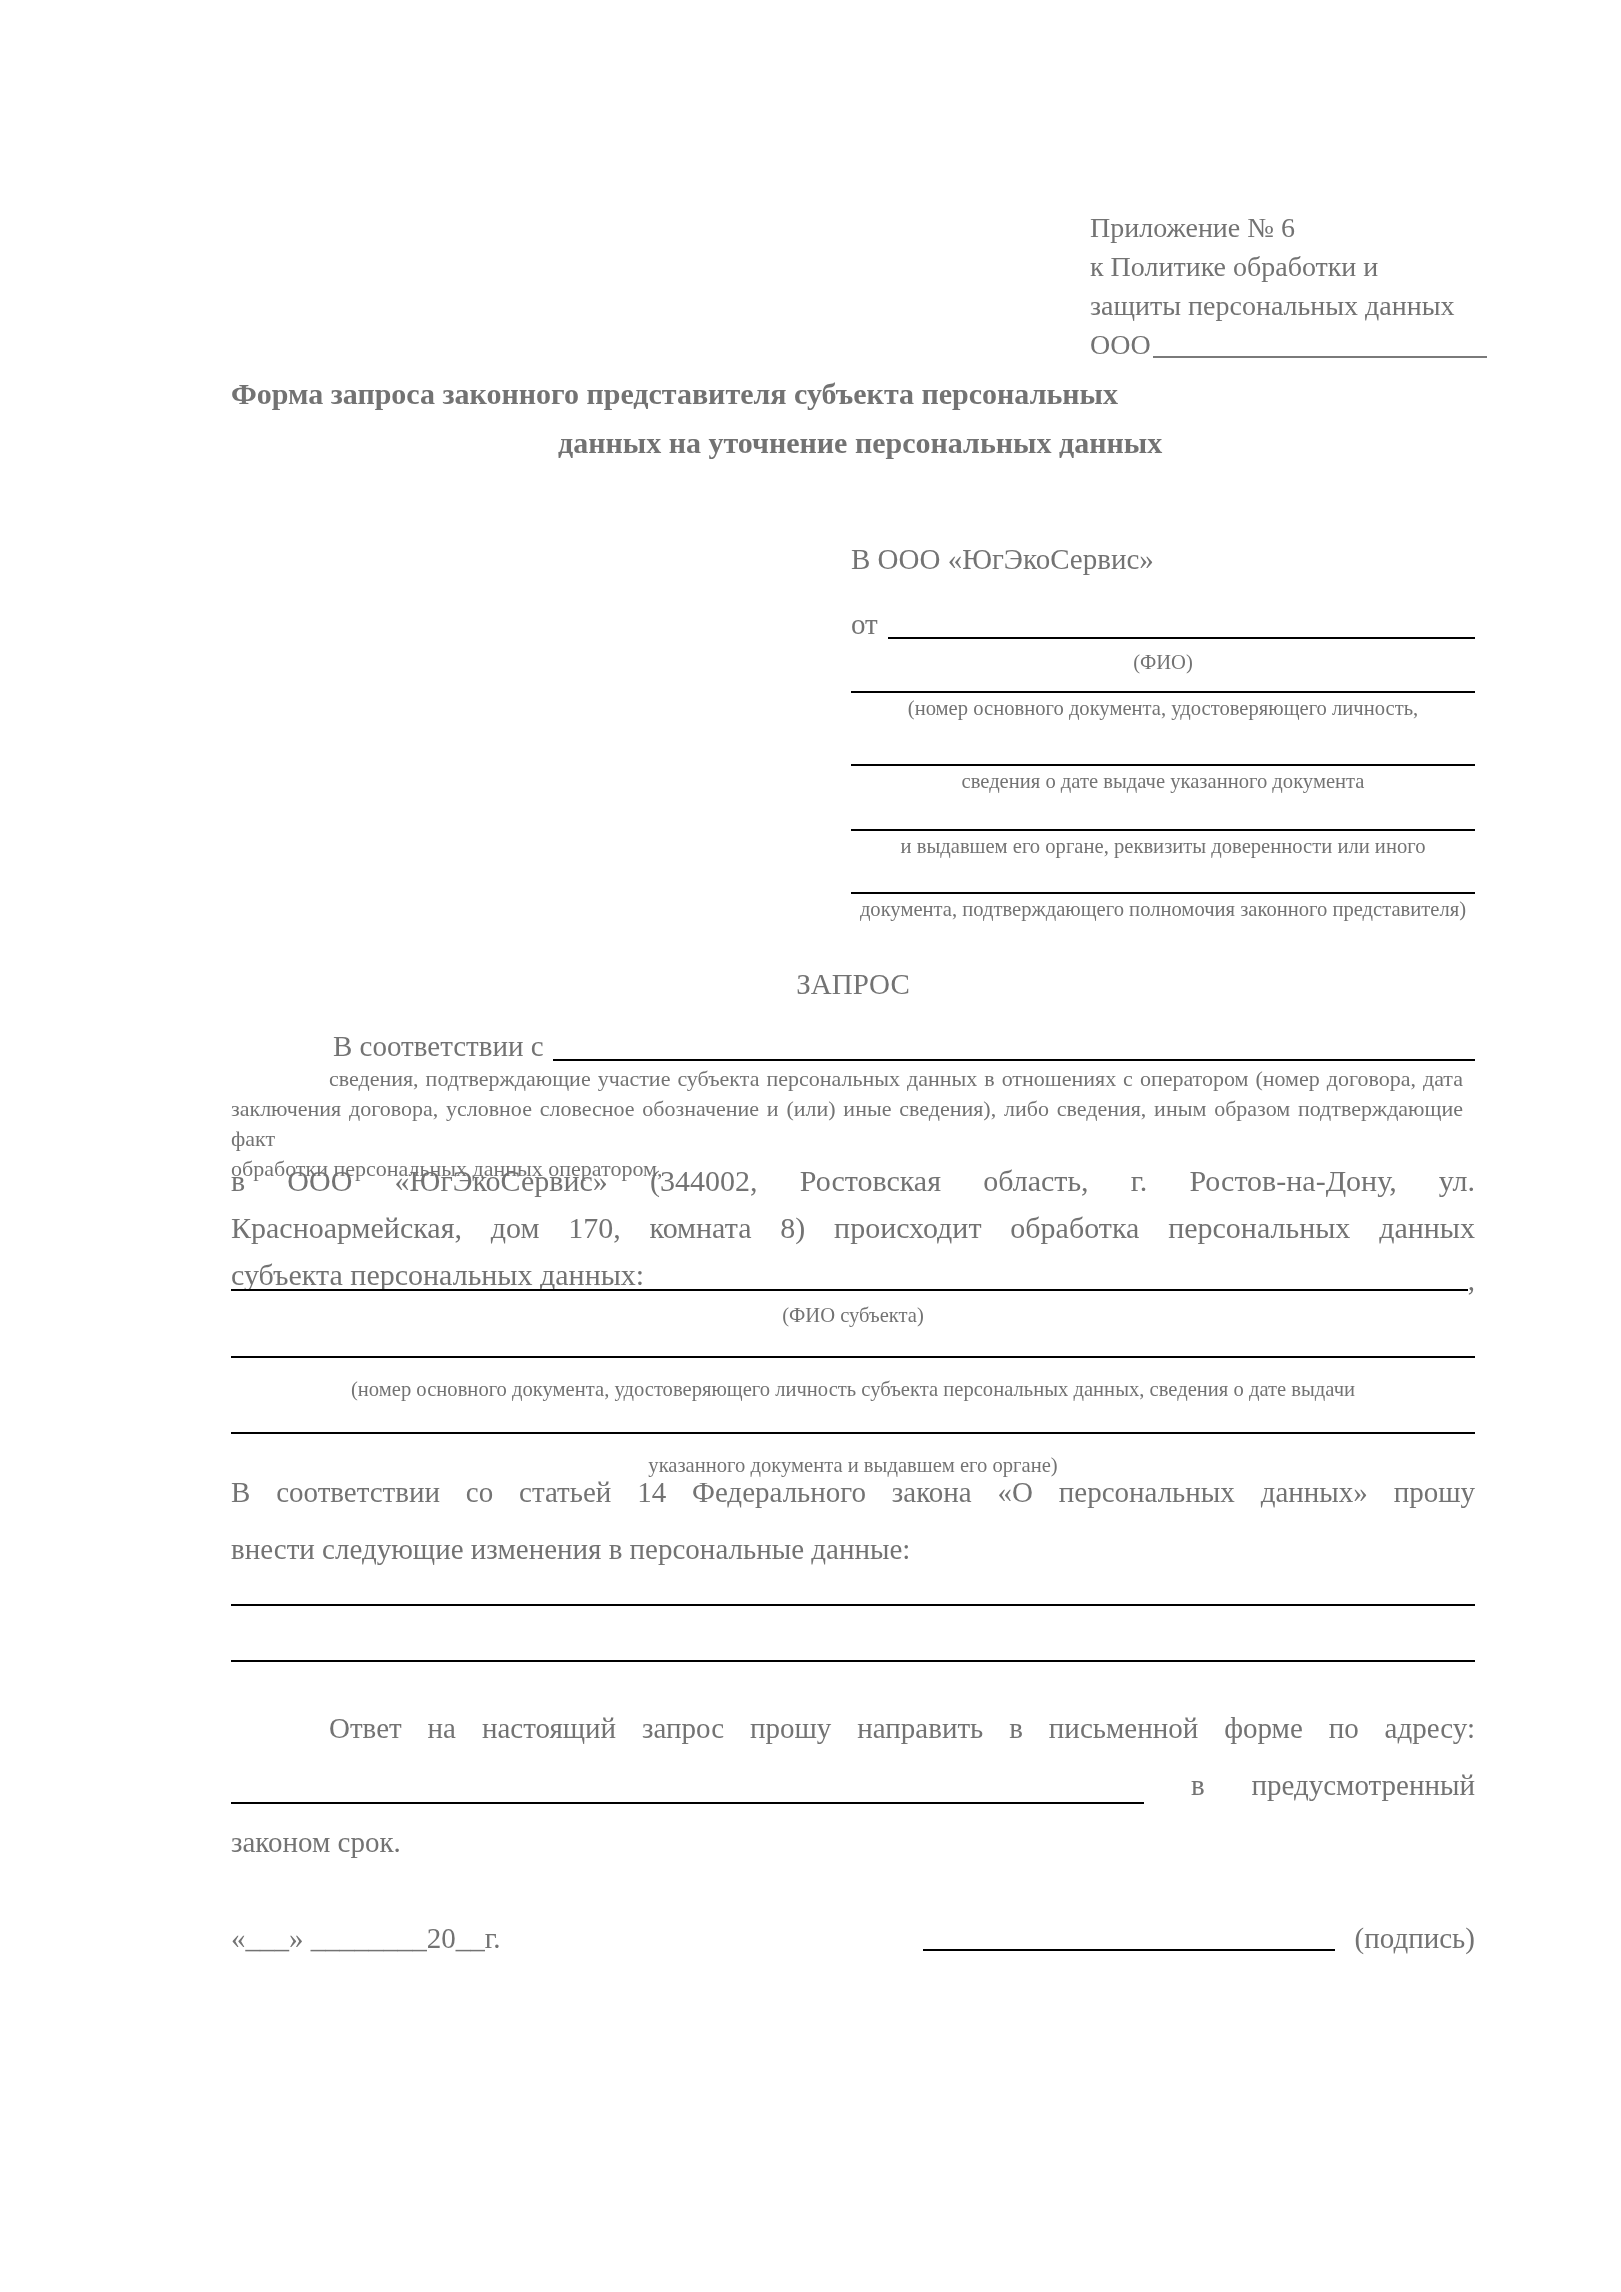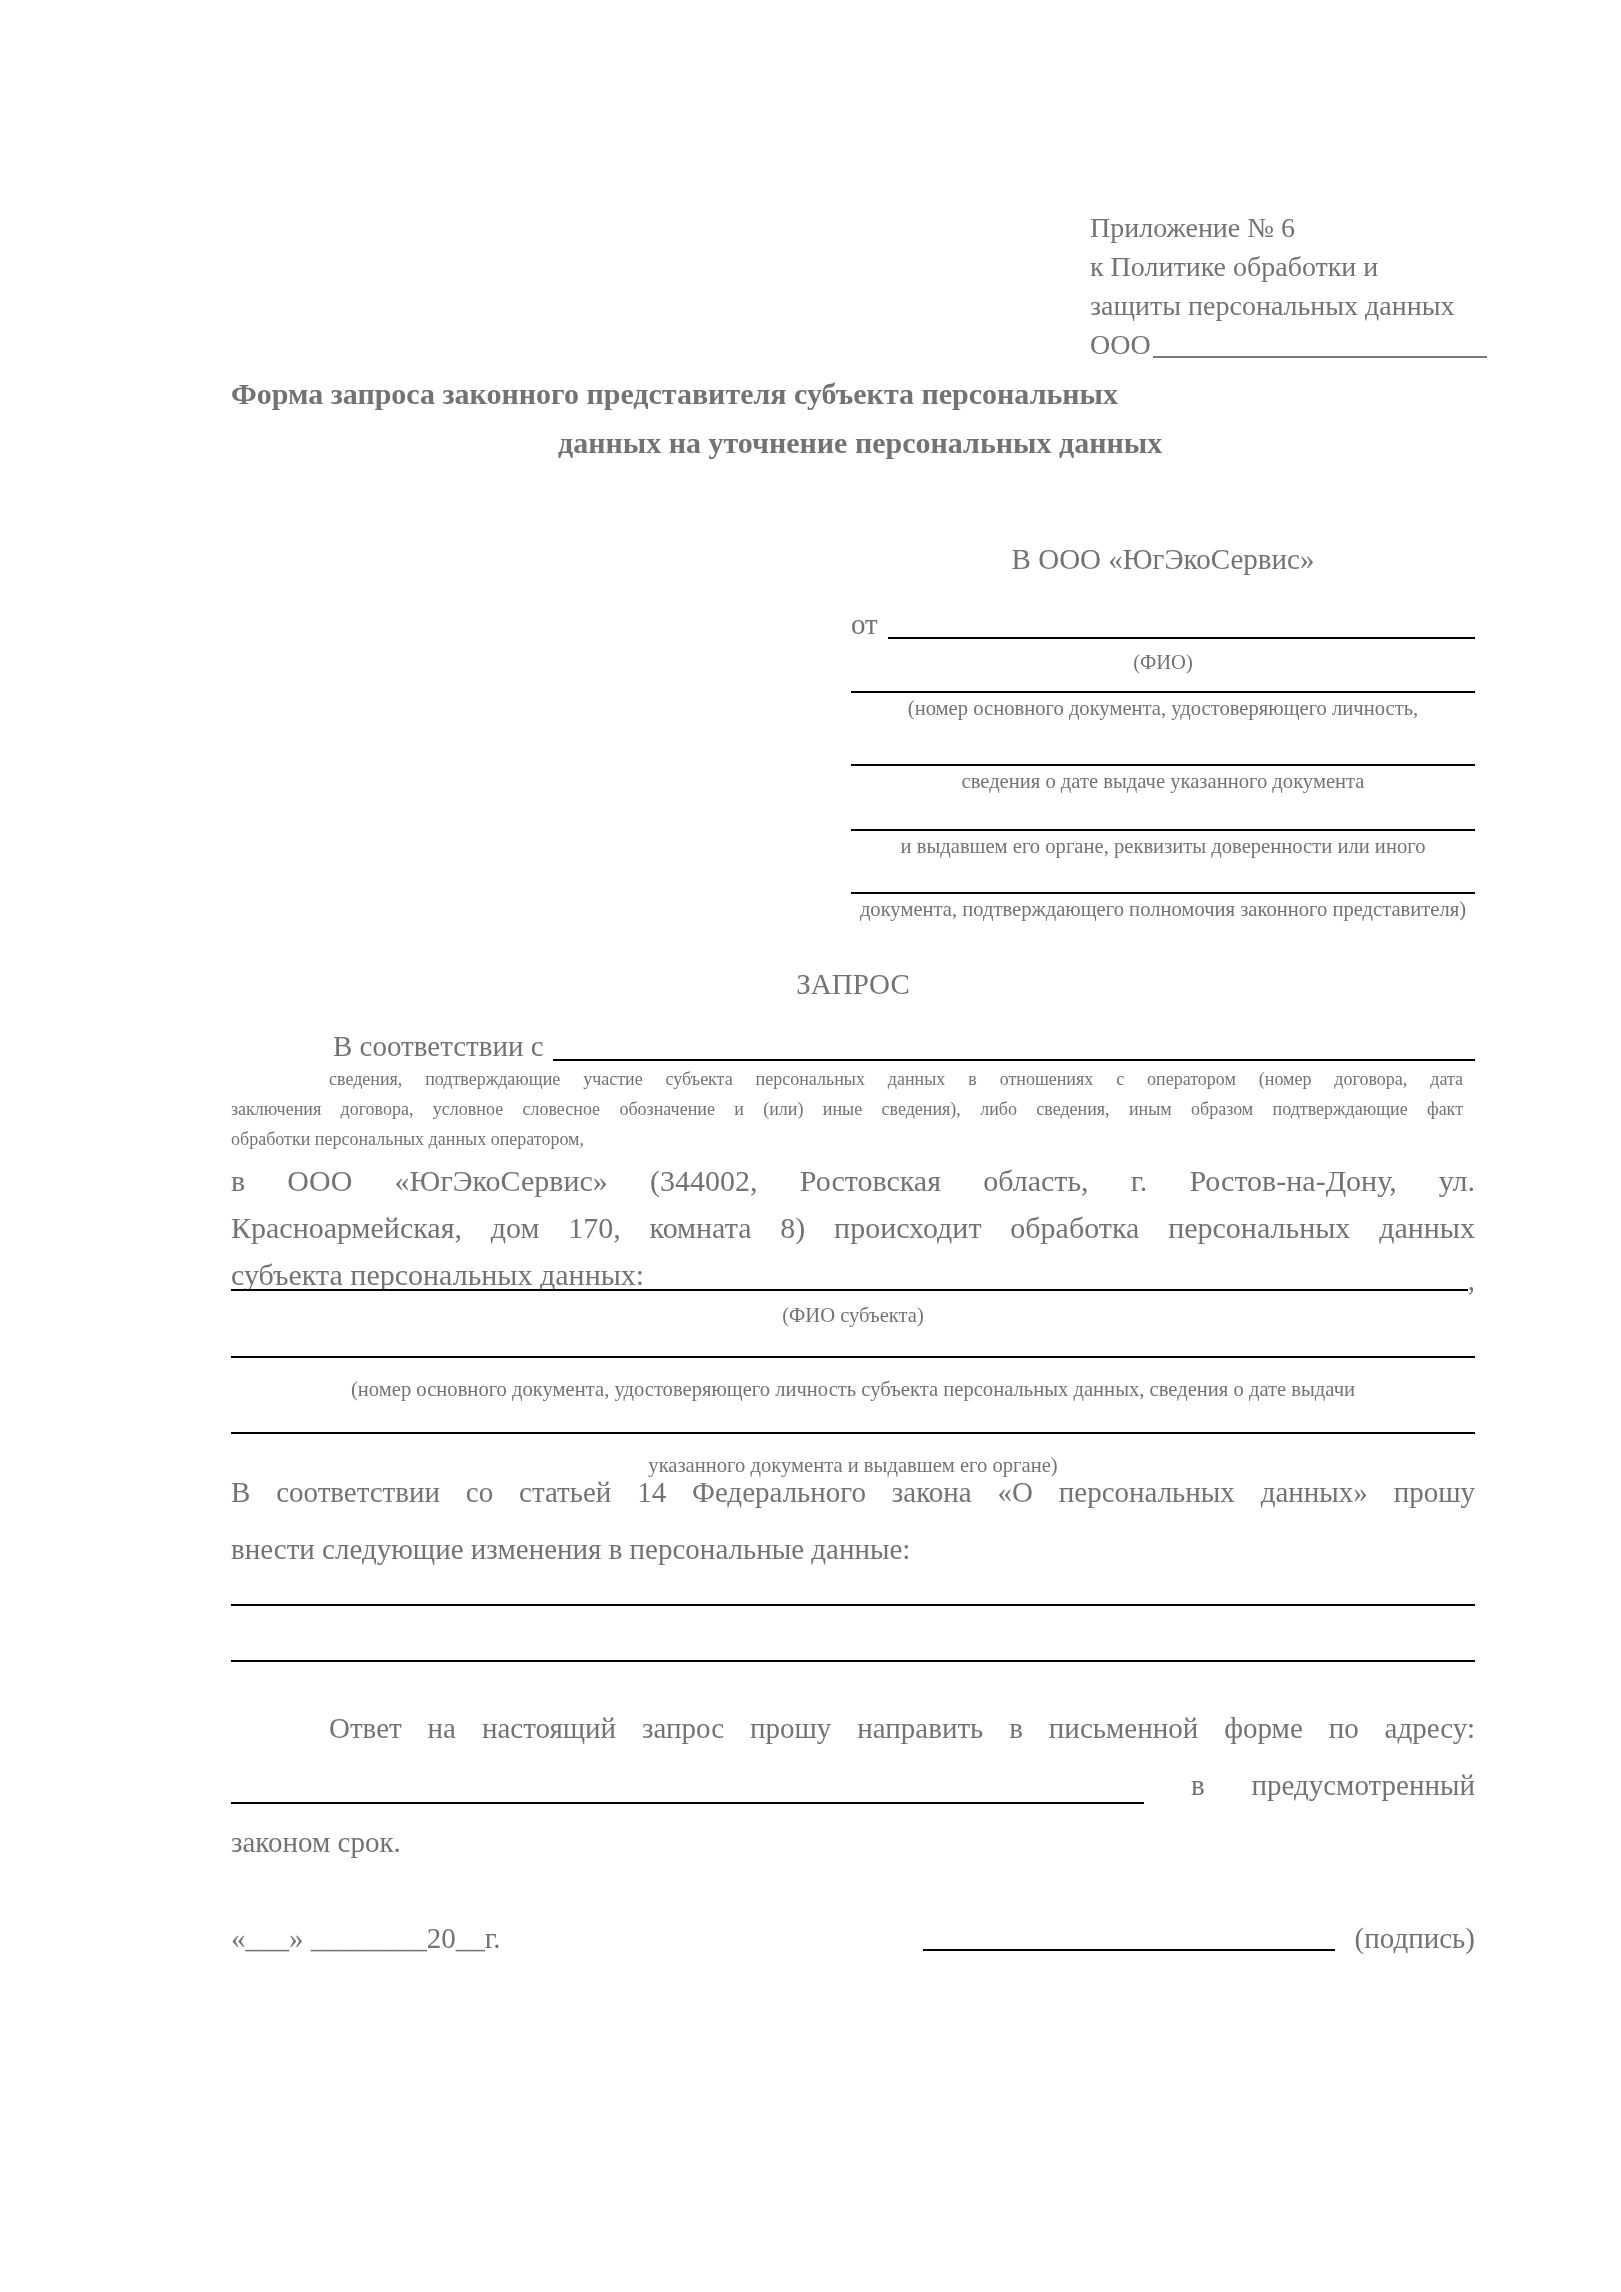--- a/index.html
+++ b/index.html
@@ -17,39 +17,39 @@
   .hdr { left:1090px; top:208px; right:134px; font-size:28px; line-height:39px; }
   .hdr .ooo-row { display:flex; align-items:flex-end; }
   .hdr .ooo-row .blank { flex:1; border-bottom:2px solid #7a7a7a; margin-bottom:5.9px; margin-left:2px; }
 
   
   .title { left:231px; right:146px; top:369px; font-weight:bold; font-size:30px; line-height:49px; }
   .title .t2 { margin-left:327px; }
 
   
   .addr { left:851px; right:146px; top:541px; font-size:29px; }
-  .addr .to { line-height:37px;text-align:center; }
+  .addr .to { line-height:37px; }
   .addr .from-row { display:flex; margin-top:27.4px; line-height:39px; }
   .addr .from-row .uline { flex:1; border-bottom:2.9px solid #000; margin-bottom:5.9px; margin-left:9.8px; }
   .cap { font-size:20.6px; line-height:25.5px; text-align:center; }
   .hr { height:0; border-top:2.9px solid #000; }
   .addr .cap.fio { margin-top:5.9px; }
   .addr .g1 { margin-top:15.7px; }
   .addr .g2 { margin-top:42px; }
   .addr .g3 { margin-top:35px; }
   .addr .g4 { margin-top:32px; }
   .addr .hr + .cap { margin-top:2.9px; }
 
   
   .zapros { left:231px; right:146px; top:968px; font-size:29px; text-align:center; }
   .accordance { left:231px; right:146px; top:1027px; display:flex; font-size:29px; line-height:39px; }
   .accordance .lead { margin-left:102px; white-space:nowrap; }
   .accordance .uline { flex:1; border-bottom:2.9px solid #000; margin-bottom:4.9px; margin-left:9.8px; }
 
-  .footnote { left:231px; right:158px; top:1064px; font-size:18px; line-height:30px; }
+  .footnote { left:231px; right:158px; top:1064px; font-size:22px; line-height:30px; }
   .jline { text-align:justify; text-align-last:justify; }
   .footnote .fl1 { padding-left:98px; }
 
   .operator { left:231px; right:146px; top:1157px; font-size:30px; line-height:47px; }
 
   .subject { left:231px; right:146px; top:1264px; }
   .subject .fio-row { display:flex; font-size:29px; line-height:33px; }
   .subject .fio-row .uline { flex:1; border-bottom:2.9px solid #000; margin-bottom:5.9px; }
   .subject .cap1 { margin-top:6px; }
   .subject .h2 { margin-top:27.4px; }

